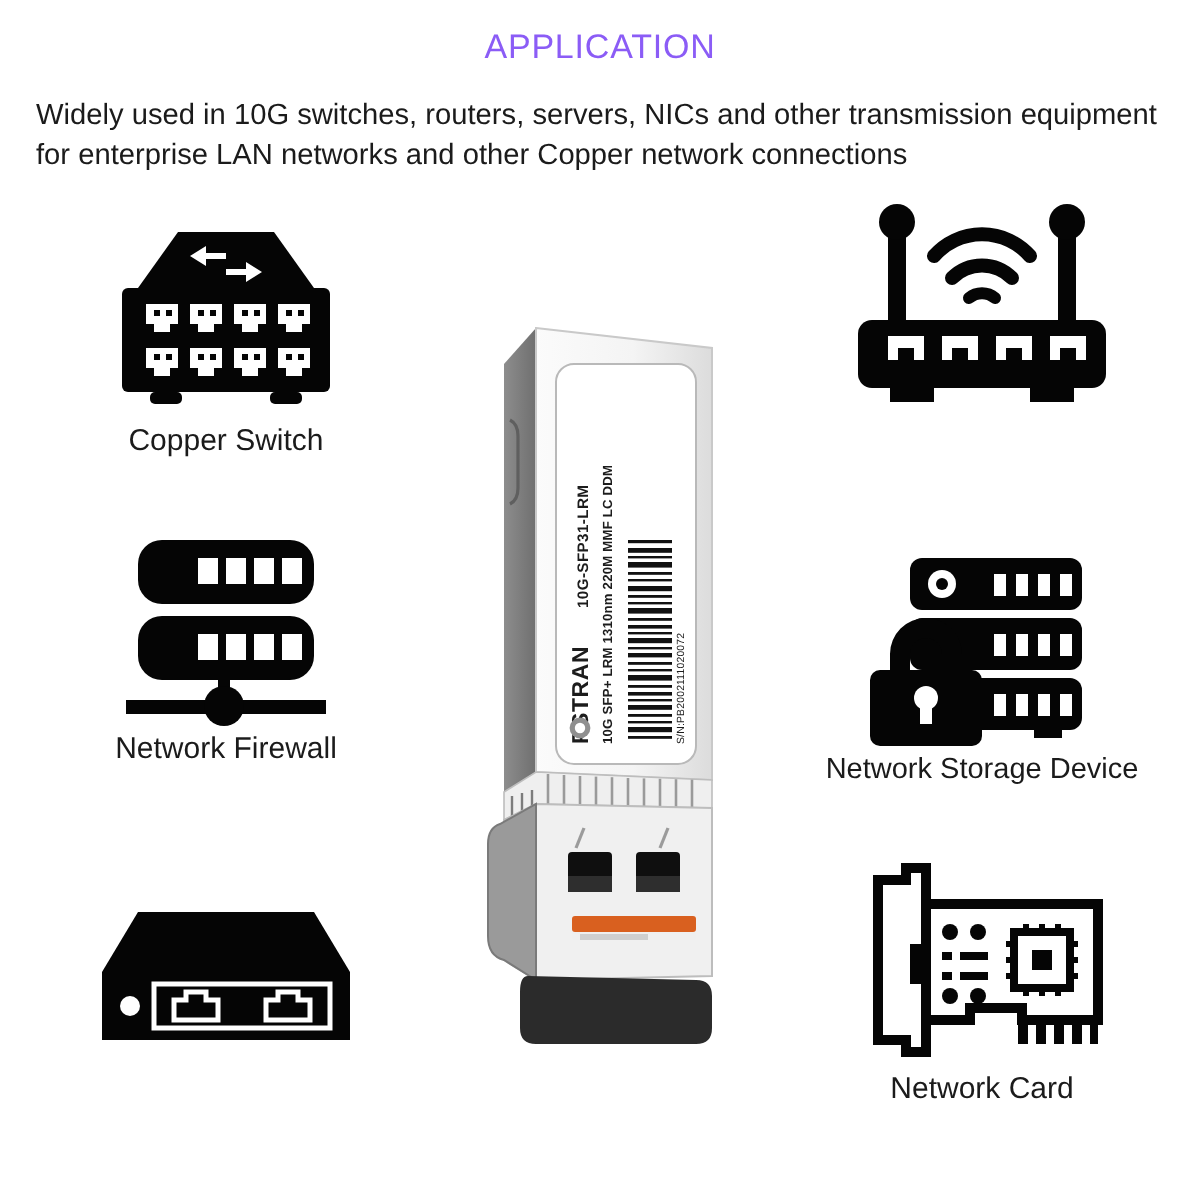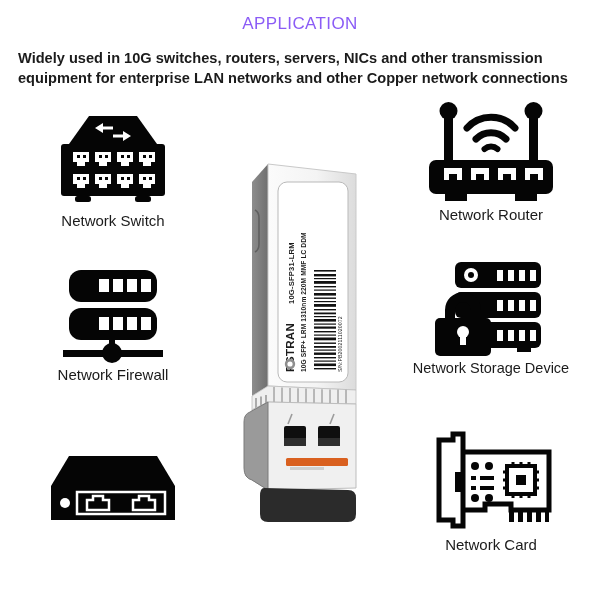--- a/index.html
+++ b/index.html
@@ -29,21 +29,20 @@
   }
   #intro-text {
     position: absolute;
     top: 48px;
     left: 18px;
     width: 572px;
     font-size: 14.6px;
     line-height: 20px;
     color: #1b1b1b;
     text-align: left;
-    font-weight: bold;
   }
 
   
   .cell {
     position: absolute;
     width: 190px;
     text-align: center;
   }
   .cell .art {
     height: 104px;
@@ -54,21 +53,21 @@
   .cell .caption {
     font-size: 15px;
     color: #1b1b1b;
     margin-top: 4px;
     white-space: nowrap;
   }
 
   #cell-switch   { left: 18px;  top: 104px; }
   #cell-router   { left: 396px; top: 98px;  }
   #cell-firewall { left: 18px;  top: 258px; }
-  #cell-storage  { left: 396px; top: 252px; }
+  #cell-storage  { left: 396px; top: 269px; }
   #cell-converter{ left: 18px;  top: 444px; }
   #cell-card     { left: 396px; top: 428px; }
 
   #cell-storage .caption { font-size: 14.5px; }
 
   
   #sfp-module {
     position: absolute;
     left: 238px;
     top: 158px;
@@ -126,21 +125,21 @@
           <rect x="50" y="73" width="3" height="3"></rect>
         <rect x="66" y="73" width="3" height="3"></rect>
           <rect x="72" y="73" width="3" height="3"></rect>
         <rect x="88" y="73" width="3" height="3"></rect>
           <rect x="94" y="73" width="3" height="3"></rect>
         <rect x="110" y="73" width="3" height="3"></rect>
           <rect x="116" y="73" width="3" height="3"></rect>
       </g>
     </svg>
   </div>
-  <div class="caption">Network Switch</div>
+  <div class="caption">Copper Switch</div>
 </div>
 
 <div class="cell" id="cell-router">
   <div class="art">
     <svg width="160" height="108" viewBox="0 0 160 108">
 
       <rect x="33" y="14" width="9" height="48" fill="#050505"></rect>
       <circle cx="37.5" cy="13" r="9" fill="#050505"></circle>
       <rect x="118" y="14" width="9" height="48" fill="#050505"></rect>
       <circle cx="122.5" cy="13" r="9" fill="#050505"></circle>
@@ -161,21 +160,20 @@
         <path d="M114 70 h18 v12 h-18 Z"></path>
       </g>
       <g fill="#050505">
         <path d="M38 82 v-6 h8 v6 Z"></path>
         <path d="M65 82 v-6 h8 v6 Z"></path>
         <path d="M92 82 v-6 h8 v6 Z"></path>
         <path d="M119 82 v-6 h8 v6 Z"></path>
       </g>
     </svg>
   </div>
-  <div class="caption">Network Router</div>
 </div>
 
 <div class="cell" id="cell-firewall">
   <div class="art">
     <svg width="160" height="108" viewBox="0 0 160 108">
       <rect x="36" y="12" width="88" height="32" rx="12" fill="#050505"></rect>
       <rect x="36" y="50" width="88" height="32" rx="12" fill="#050505"></rect>
       <g fill="#ffffff">
         <rect x="66" y="21" width="10" height="13"></rect>
         <rect x="80" y="21" width="10" height="13"></rect>

